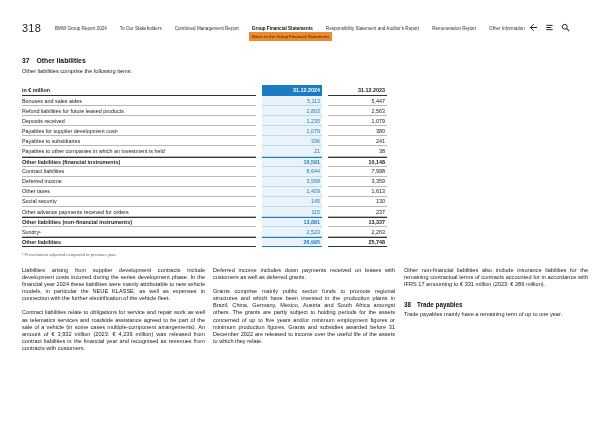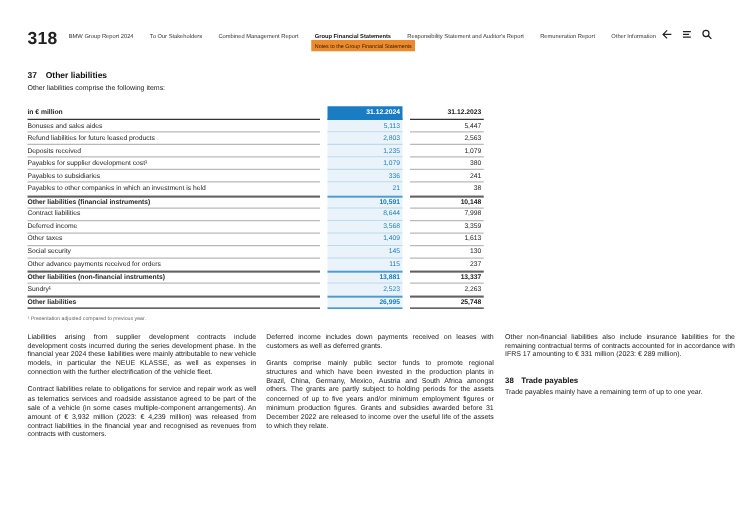--- a/index.html
+++ b/index.html
@@ -1,21 +1,21 @@
 <!DOCTYPE html>
 <html><head>
 <meta charset="utf-8">
 <style>
   html,body{margin:0;padding:0;background:#e8e8e8;}
   .page{
     position:relative;width:600px;height:424px;background:#ffffff;overflow:hidden;
     font-family:"Liberation Sans",sans-serif;color:#222;
   }
   
-  .pageno{position:absolute;left:22px;top:22px;font-size:14px;font-weight:700;letter-spacing:.2px;}
+  .pageno{position:absolute;left:22px;top:22px;font-size:11px;font-weight:400;letter-spacing:.2px;}
   .topnav{position:absolute;left:55px;top:26px;display:flex;gap:13px;font-size:4.6px;color:#333;white-space:nowrap;align-items:flex-start;}
   .nav-item{position:relative;cursor:pointer;}
   .nav-item.active{font-weight:700;color:#111;}
   .subnav{
     position:absolute;top:6px;left:-3px;background:#ec8a2e;color:#3a2000;
     font-size:4.3px;padding:2px 3px;white-space:nowrap;font-weight:400;
   }
   .hdr-icons{position:absolute;right:30px;top:23px;display:flex;gap:7px;align-items:center;}
   .hdr-icons .ic{width:9px;height:9px;display:block;cursor:pointer;}
   

